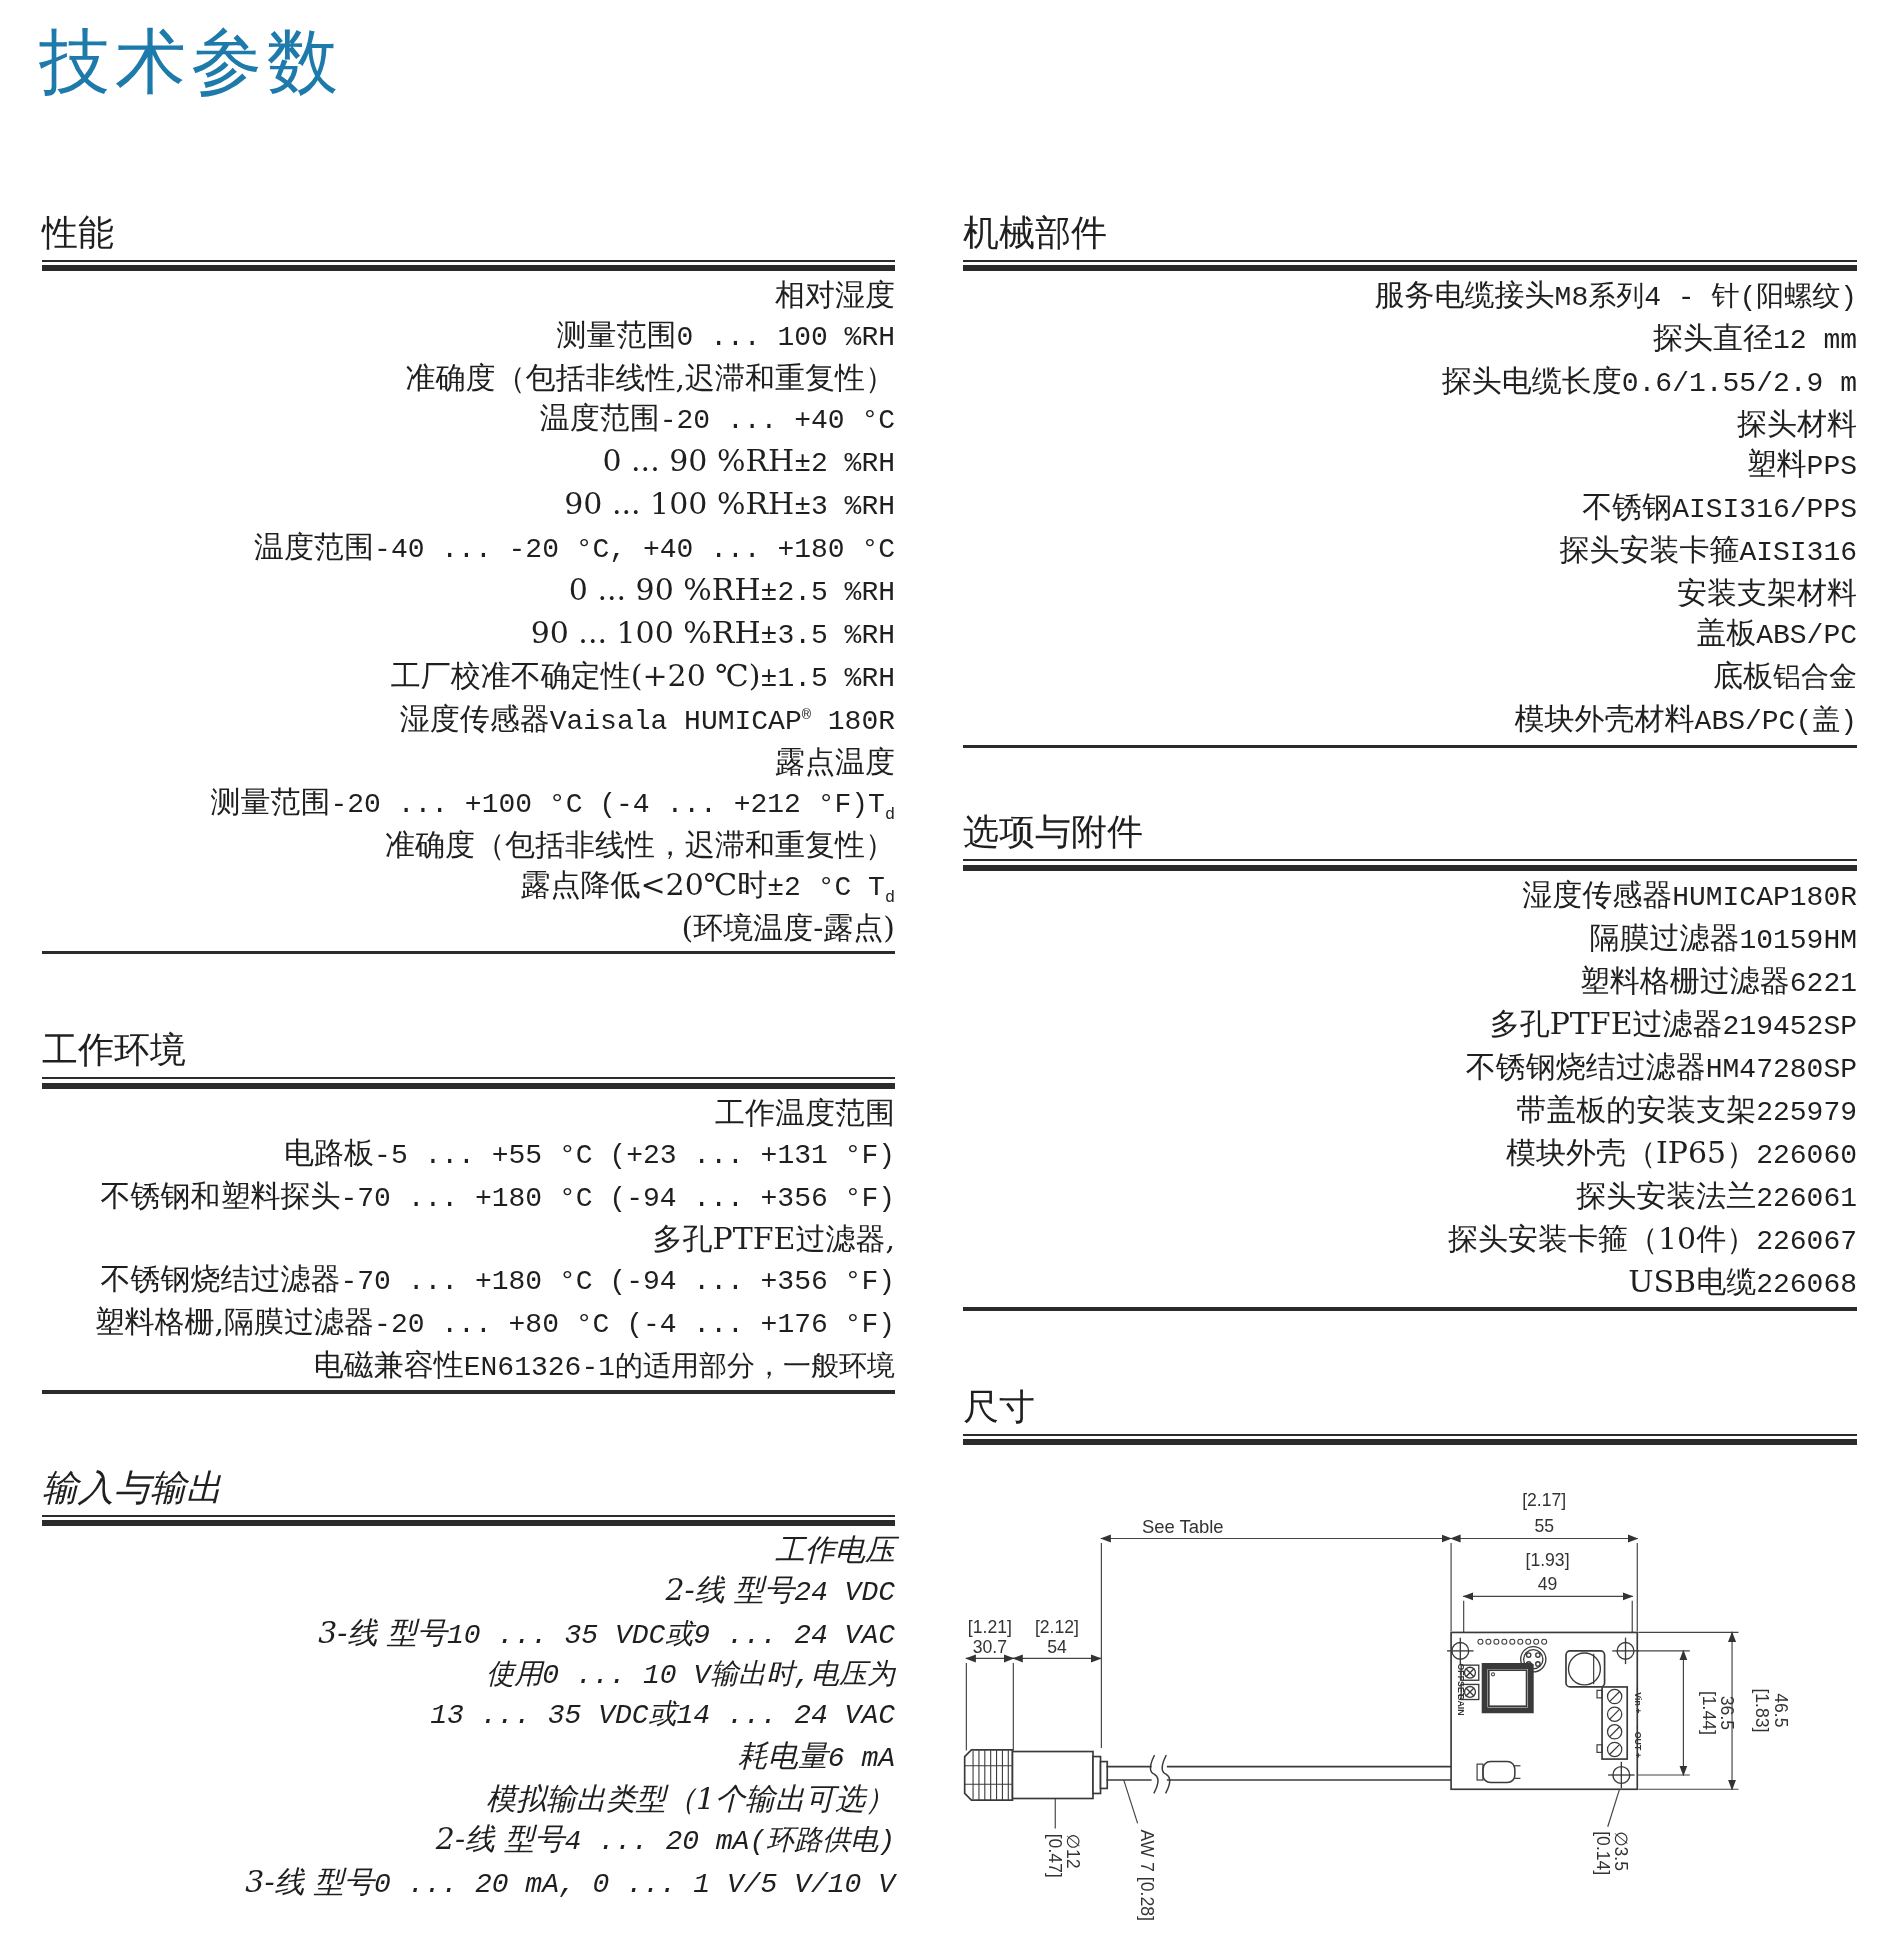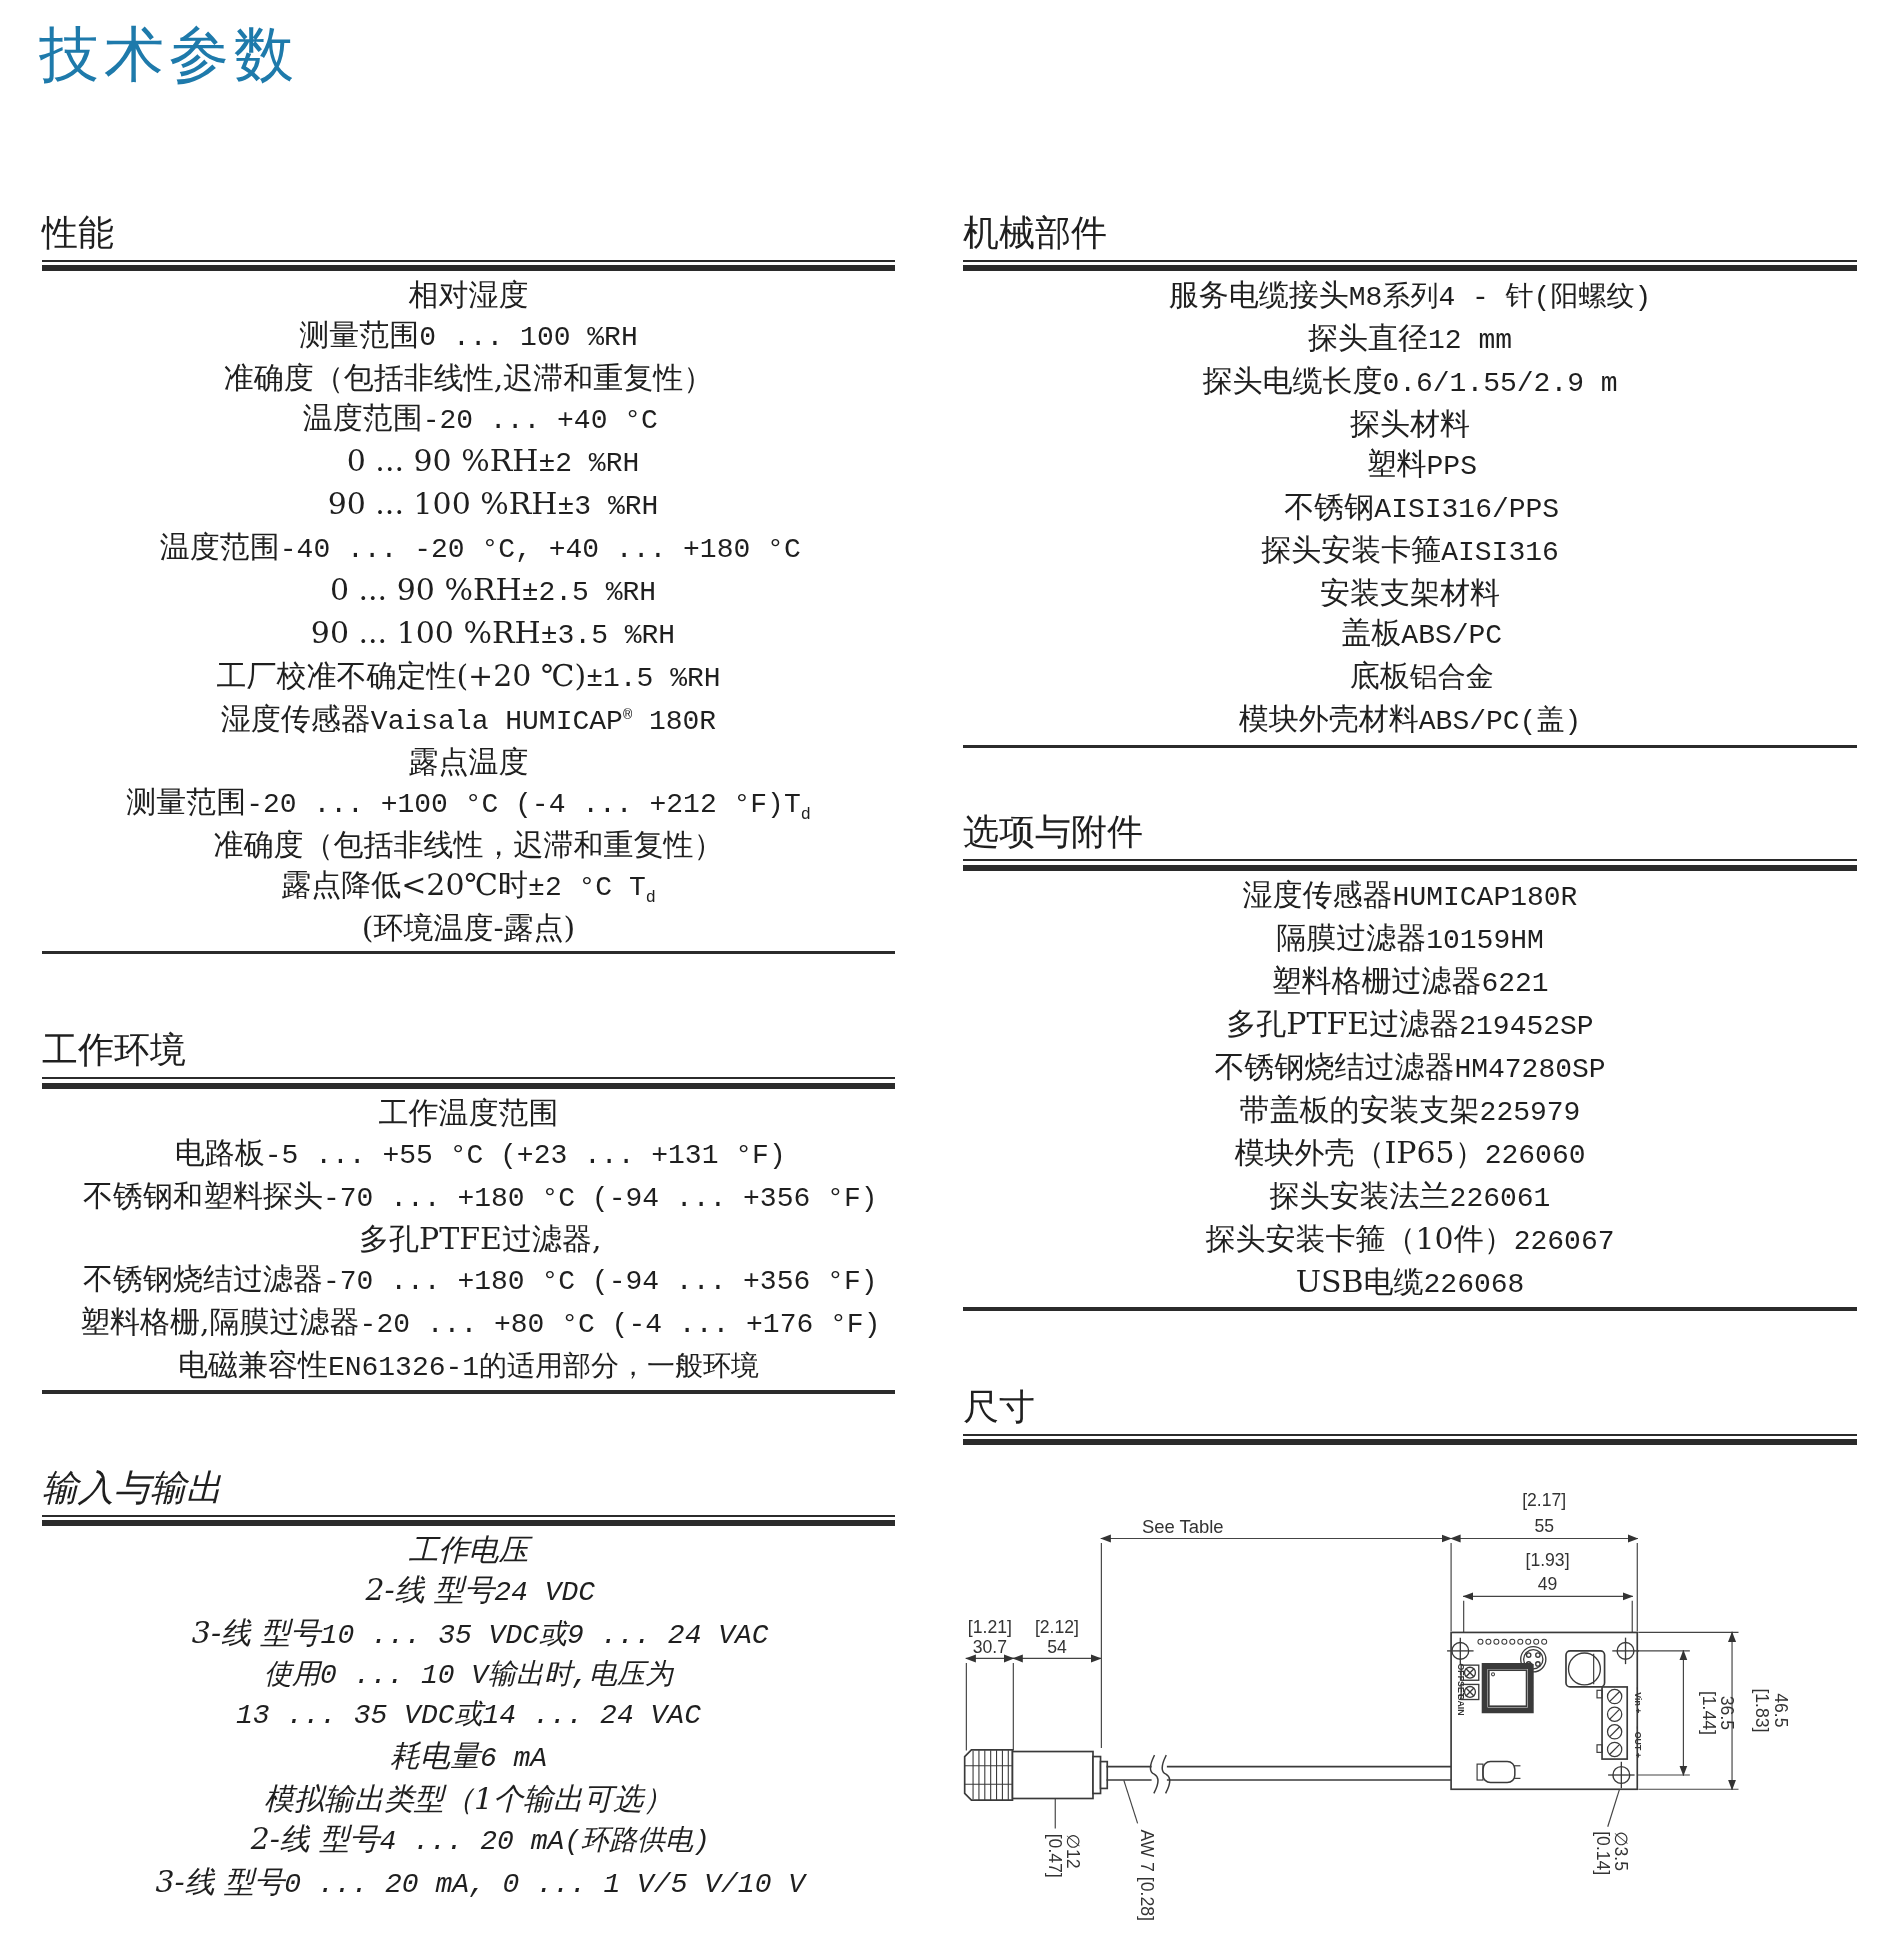--- a/index.html
+++ b/index.html
@@ -4,35 +4,35 @@
 <style>
   html,body{margin:0;padding:0;background:#ffffff;}
   body{
     width:1893px;height:1958px;position:relative;
     font-family:"Liberation Mono","DejaVu Serif",serif;
     color:#1f1f1f;
   }
   #page-title{
     position:absolute;left:39px;top:15px;margin:0;
     font-family:"DejaVu Serif","Liberation Serif",serif;
-    font-size:60px;font-weight:500;letter-spacing:5px;
+    font-size:71px;font-weight:500;letter-spacing:5px;
     color:#1e7aab;
   }
   .col{position:absolute;top:211px;}
   .col-left{left:42px;width:853px;}
   .col-right{left:963px;width:894px;}
   section.spec{display:block;}
   .sec-h{
     margin:0;font-size:36px;font-weight:500;line-height:44px;
     font-family:"DejaVu Serif","Liberation Serif",serif;
     border-bottom:2.1px solid #2b2b2b;padding-bottom:5px;
   }
   .sec-rule{height:5.9px;background:#2b2b2b;margin-top:3.4px;}
   .rows{margin-top:4.2px;}
-  .spec-row{display:flex;justify-content:center;align-items:baseline;line-height:40px;white-space:nowrap;}
+  .spec-row{display:flex;justify-content:flex-end;align-items:baseline;line-height:40px;white-space:nowrap;}
   .lbl{font-size:30px;font-family:"DejaVu Serif","Liberation Serif",serif;}
   .lbl.ind0{padding-left:0;}
   .lbl.ind1{padding-left:23.5px;}
   .lbl.ind2{padding-left:49px;}
   .val{font-size:28px;font-family:"Liberation Mono",monospace;text-align:right;}
   .val sub{font-size:60%;line-height:0;}
   .val sup{font-size:55%;line-height:0;}
   .sec-end{height:3.4px;background:#2b2b2b;margin-top:2.5px;}
   .m-gap-1{margin-top:74px;}
   .m-gap-2{margin-top:72px;font-style:italic;}

